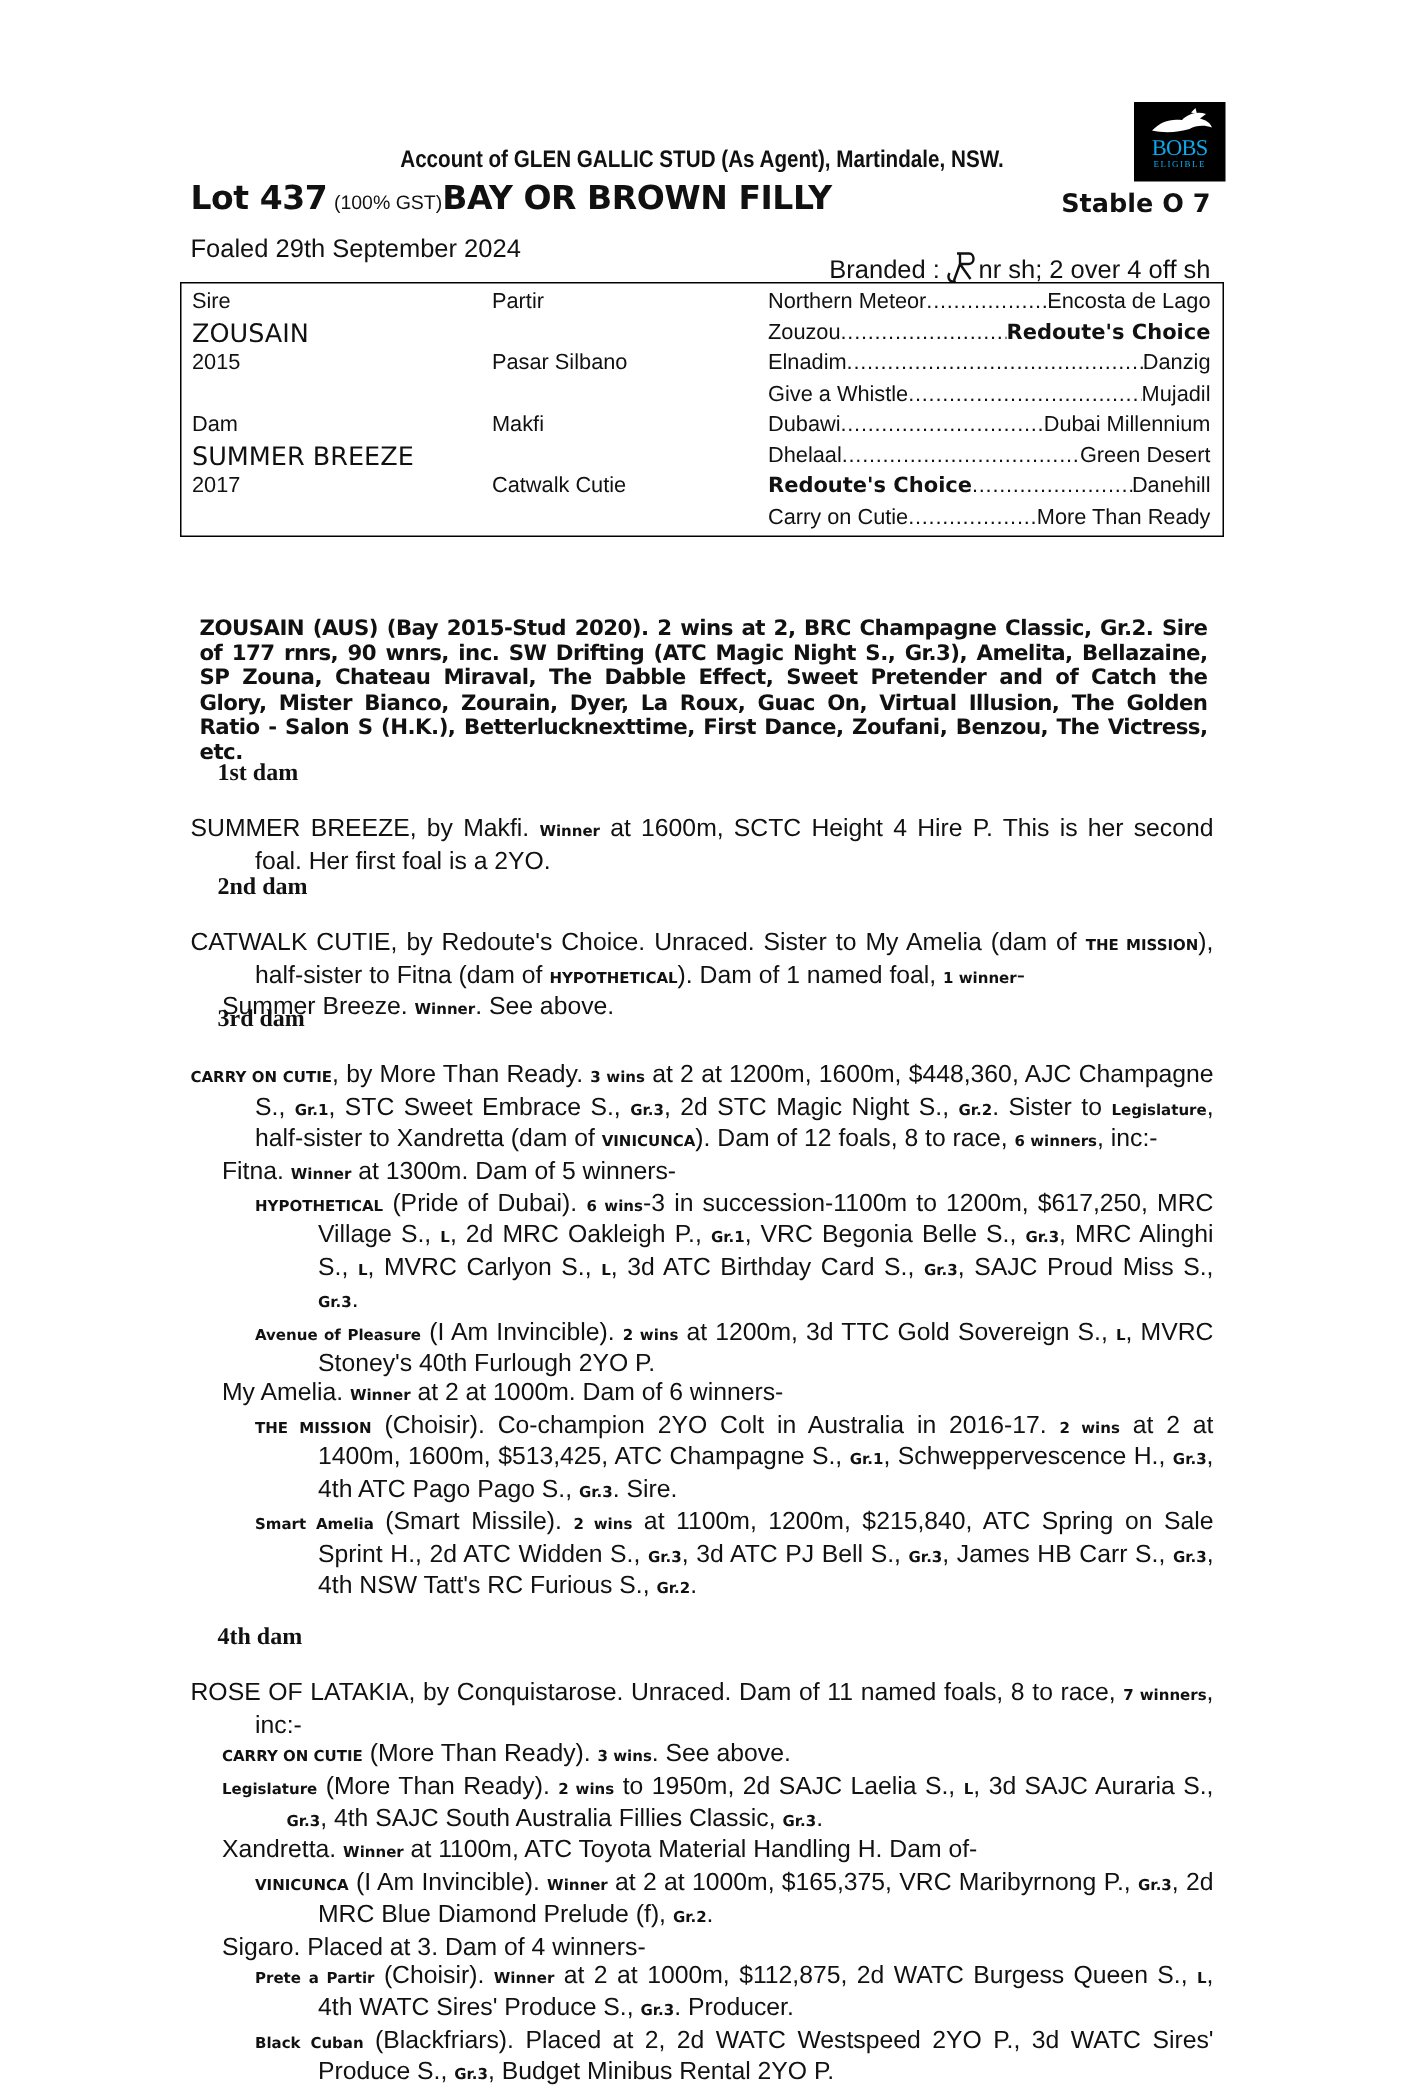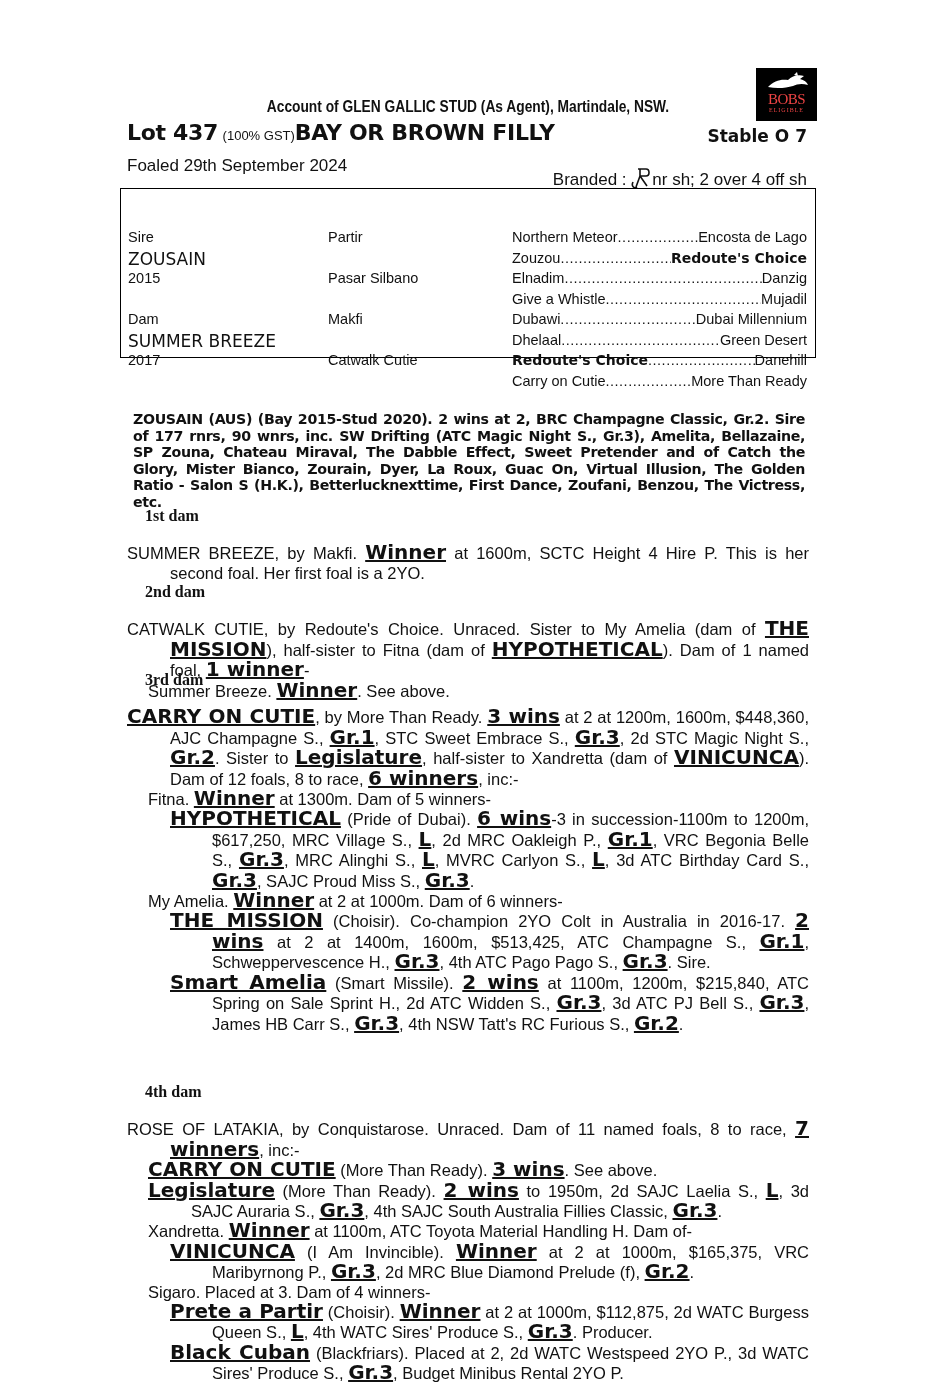--- a/index.html
+++ b/index.html
@@ -1,61 +1,61 @@
 <!DOCTYPE html>
 <html><head>
 <meta charset="utf-8">
 <style>
   html, body { margin: 0; padding: 0; background: #ffffff; }
   body { width: 938px; height: 1400px; position: relative; overflow: hidden;
          font-family: "Liberation Sans", "DejaVu Sans", sans-serif; color: #111; }
   .page { position: absolute; left: 0; top: 0; width: 938px; height: 1400px; }
 
   .logo { position: absolute; left: 756px; top: 68px; width: 61px; height: 53px; background: #000;
-          color: #ef4444; text-align: center; }
+          color: #0ea5e9; text-align: center; }
   .logo .horse { display: block; margin: 4px auto 0; width: 46px; height: 20px; }
   .logo .l1 { font-family: "Liberation Serif", serif; font-size: 15px; line-height: 14px; letter-spacing: -0.5px; display: block; }
   .logo .l2 { font-family: "Liberation Serif", serif; font-size: 6px; letter-spacing: 1px; display: block; margin-top: 1px; }
 
   .account { position: absolute; left: 120px; width: 696px; top: 98px; text-align: center;
              font-size: 16px; font-weight: bold; transform: scaleX(0.86); transform-origin: center; white-space: nowrap; }
 
   .lot-line { position: absolute; left: 127px; top: 120px; width: 680px; height: 30px; white-space: nowrap; }
   .lot-line .lot { font-family: "DejaVu Sans", sans-serif; font-weight: bold; font-size: 22px; letter-spacing: -0.3px; }
   .lot-line .gst { font-size: 13px; }
   .lot-line .desc { font-family: "DejaVu Sans", sans-serif; font-weight: bold; font-size: 22px; letter-spacing: -0.3px; }
   .lot-line .stable { position: absolute; right: 0; top: 6px; font-family: "DejaVu Sans", sans-serif; font-weight: bold; font-size: 17px; }
 
   .foaled-line { position: absolute; left: 127px; top: 156px; width: 680px; font-size: 17px; }
   .foaled-line .branded { position: absolute; right: 0; top: 12px; white-space: nowrap; }
   .brand-glyph { display: inline-block; width: 20px; height: 22px; vertical-align: -5px; margin-right: 1px; }
 
   .pedigree { position: absolute; left: 120px; top: 188px; width: 696px; height: 170px;
               border: 1.5px solid #000; box-sizing: border-box; }
-  .ped-row { position: absolute; left: 0; width: 100%; height: 21px; font-size: 14.5px; margin-top: 36px; }
+  .ped-row { position: absolute; left: 0; width: 100%; height: 21px; font-size: 14.5px; }
   .ped-row .c1 { position: absolute; left: 7px; }
   .ped-row .c1.big { font-family: "DejaVu Sans", sans-serif; font-weight: normal; font-size: 17px; top: -1px; }
   .ped-row .c2 { position: absolute; left: 207px; }
   .ped-row .c3 { position: absolute; left: 391px; width: 295px; display: flex; white-space: nowrap; overflow: hidden; }
   .ped-row .c3 .dots { flex: 1; overflow: hidden; }
   .ped-row .c3 .dots::after { content: "................................................................................................................"; letter-spacing: 0.5px; }
   .ped-row .c3 .bold { font-family: "DejaVu Sans", sans-serif; font-weight: bold; font-size: 14px; }
 
   .sire-note { position: absolute; left: 133px; top: 368px; width: 672px;
                font-family: "DejaVu Sans", sans-serif; font-weight: bold; font-size: 14.2px; line-height: 16.5px;
                text-align: justify; letter-spacing: -0.35px; margin-top: 43px; }
 
   .fam { position: absolute; left: 127px; width: 682px; font-size: 16.5px; line-height: 19.4px; }
   .fam h3 { margin: 18px; font-family: Liberation Serif, serif; font-size: 16px; font-weight: bold; line-height: 19.4px; }
   .fam p { margin: 0; text-align: justify; }
   .fam p.i0 { padding-left: 43px; text-indent: -43px; }
   .fam p.i1 { padding-left: 43px; text-indent: -22px; }
   .fam p.i2 { padding-left: 85px; text-indent: -42px; }
   .fam p.i2b { padding-left: 64px; text-indent: -43px; }
-  .fam b { font-family: "DejaVu Sans", sans-serif; font-weight: bold; font-size: 20px; text-decoration: underline; }
+  .fam b { font-family: "DejaVu Sans", sans-serif; font-weight: bold; font-size: 10px; }
 </style>
 </head>
 <body>
 
 <div class="page">
 
   <div class="logo">
     <svg class="horse" viewBox="0 0 46 20">
       <path d="M4 15 C10 9, 16 7, 24 8 C28 4, 34 2, 40 4 L36 7 C40 8, 43 10, 44 13 C38 11, 33 12, 29 14 C22 16, 13 17, 4 15 Z" fill="#fff"></path>
       <path d="M30 3 L33 0 L34 4 Z" fill="#fff"></path>
@@ -167,20 +167,21 @@
       <div class="fam" style="top: 564px;">
         <h3>2nd dam</h3>
         <p class="i0"><span>CATWALK CUTIE, by Redoute's Choice. Unraced. Sister to My Amelia (dam of </span><b>THE MISSION</b><span>), half-sister to Fitna (dam of </span><b>HYPOTHETICAL</b><span>). Dam of 1 named foal, </span><b>1 winner</b><span>-</span></p>
         <p class="i1"><span>Summer Breeze. </span><b>Winner</b><span>. See above.</span></p>
       </div>
       <div class="fam" style="top: 652px;">
         <h3>3rd dam</h3>
         <p class="i0"><b>CARRY ON CUTIE</b><span>, by More Than Ready. </span><b>3 wins</b><span> at 2 at 1200m, 1600m, $448,360, AJC Champagne S., </span><b>Gr.1</b><span>, STC Sweet Embrace S., </span><b>Gr.3</b><span>, 2d STC Magic Night S., </span><b>Gr.2</b><span>. Sister to </span><b>Legislature</b><span>, half-sister to Xandretta (dam of </span><b>VINICUNCA</b><span>). Dam of 12 foals, 8 to race, </span><b>6 winners</b><span>, inc:-</span></p>
         <p class="i1"><span>Fitna. </span><b>Winner</b><span> at 1300m. Dam of 5 winners-</span></p>
         <p class="i2"><b>HYPOTHETICAL</b><span> (Pride of Dubai). </span><b>6 wins</b><span>-3 in succession-1100m to 1200m, $617,250, MRC Village S., </span><b>L</b><span>, 2d MRC Oakleigh P., </span><b>Gr.1</b><span>, VRC Begonia Belle S., </span><b>Gr.3</b><span>, MRC Alinghi S., </span><b>L</b><span>, MVRC Carlyon S., </span><b>L</b><span>, 3d ATC Birthday Card S., </span><b>Gr.3</b><span>, SAJC Proud Miss S., </span><b>Gr.3</b><span>.</span></p>
+        <p class="i2"><b>Avenue of Pleasure</b><span> (I Am Invincible). </span><b>2 wins</b><span> at 1200m, 3d TTC Gold Sovereign S., </span><b>L</b><span>, MVRC Stoney's 40th Furlough 2YO P.</span></p>
         <p class="i1"><span>My Amelia. </span><b>Winner</b><span> at 2 at 1000m. Dam of 6 winners-</span></p>
         <p class="i2"><b>THE MISSION</b><span> (Choisir). Co-champion 2YO Colt in Australia in 2016-17. </span><b>2 wins</b><span> at 2 at 1400m, 1600m, $513,425, ATC Champagne S., </span><b>Gr.1</b><span>, Schweppervescence H., </span><b>Gr.3</b><span>, 4th ATC Pago Pago S., </span><b>Gr.3</b><span>. Sire.</span></p>
         <p class="i2"><b>Smart Amelia</b><span> (Smart Missile). </span><b>2 wins</b><span> at 1100m, 1200m, $215,840, ATC Spring on Sale Sprint H., 2d ATC Widden S., </span><b>Gr.3</b><span>, 3d ATC PJ Bell S., </span><b>Gr.3</b><span>, James HB Carr S., </span><b>Gr.3</b><span>, 4th NSW Tatt's RC Furious S., </span><b>Gr.2</b><span>.</span></p>
       </div>
       <div class="fam" style="top: 1064px;">
         <h3>4th dam</h3>
         <p class="i0"><span>ROSE OF LATAKIA, by Conquistarose. Unraced. Dam of 11 named foals, 8 to race, </span><b>7 winners</b><span>, inc:-</span></p>
         <p class="i1"><b>CARRY ON CUTIE</b><span> (More Than Ready). </span><b>3 wins</b><span>. See above.</span></p>
         <p class="i2b"><b>Legislature</b><span> (More Than Ready). </span><b>2 wins</b><span> to 1950m, 2d SAJC Laelia S., </span><b>L</b><span>, 3d SAJC Auraria S., </span><b>Gr.3</b><span>, 4th SAJC South Australia Fillies Classic, </span><b>Gr.3</b><span>.</span></p>
         <p class="i1"><span>Xandretta. </span><b>Winner</b><span> at 1100m, ATC Toyota Material Handling H. Dam of-</span></p>

